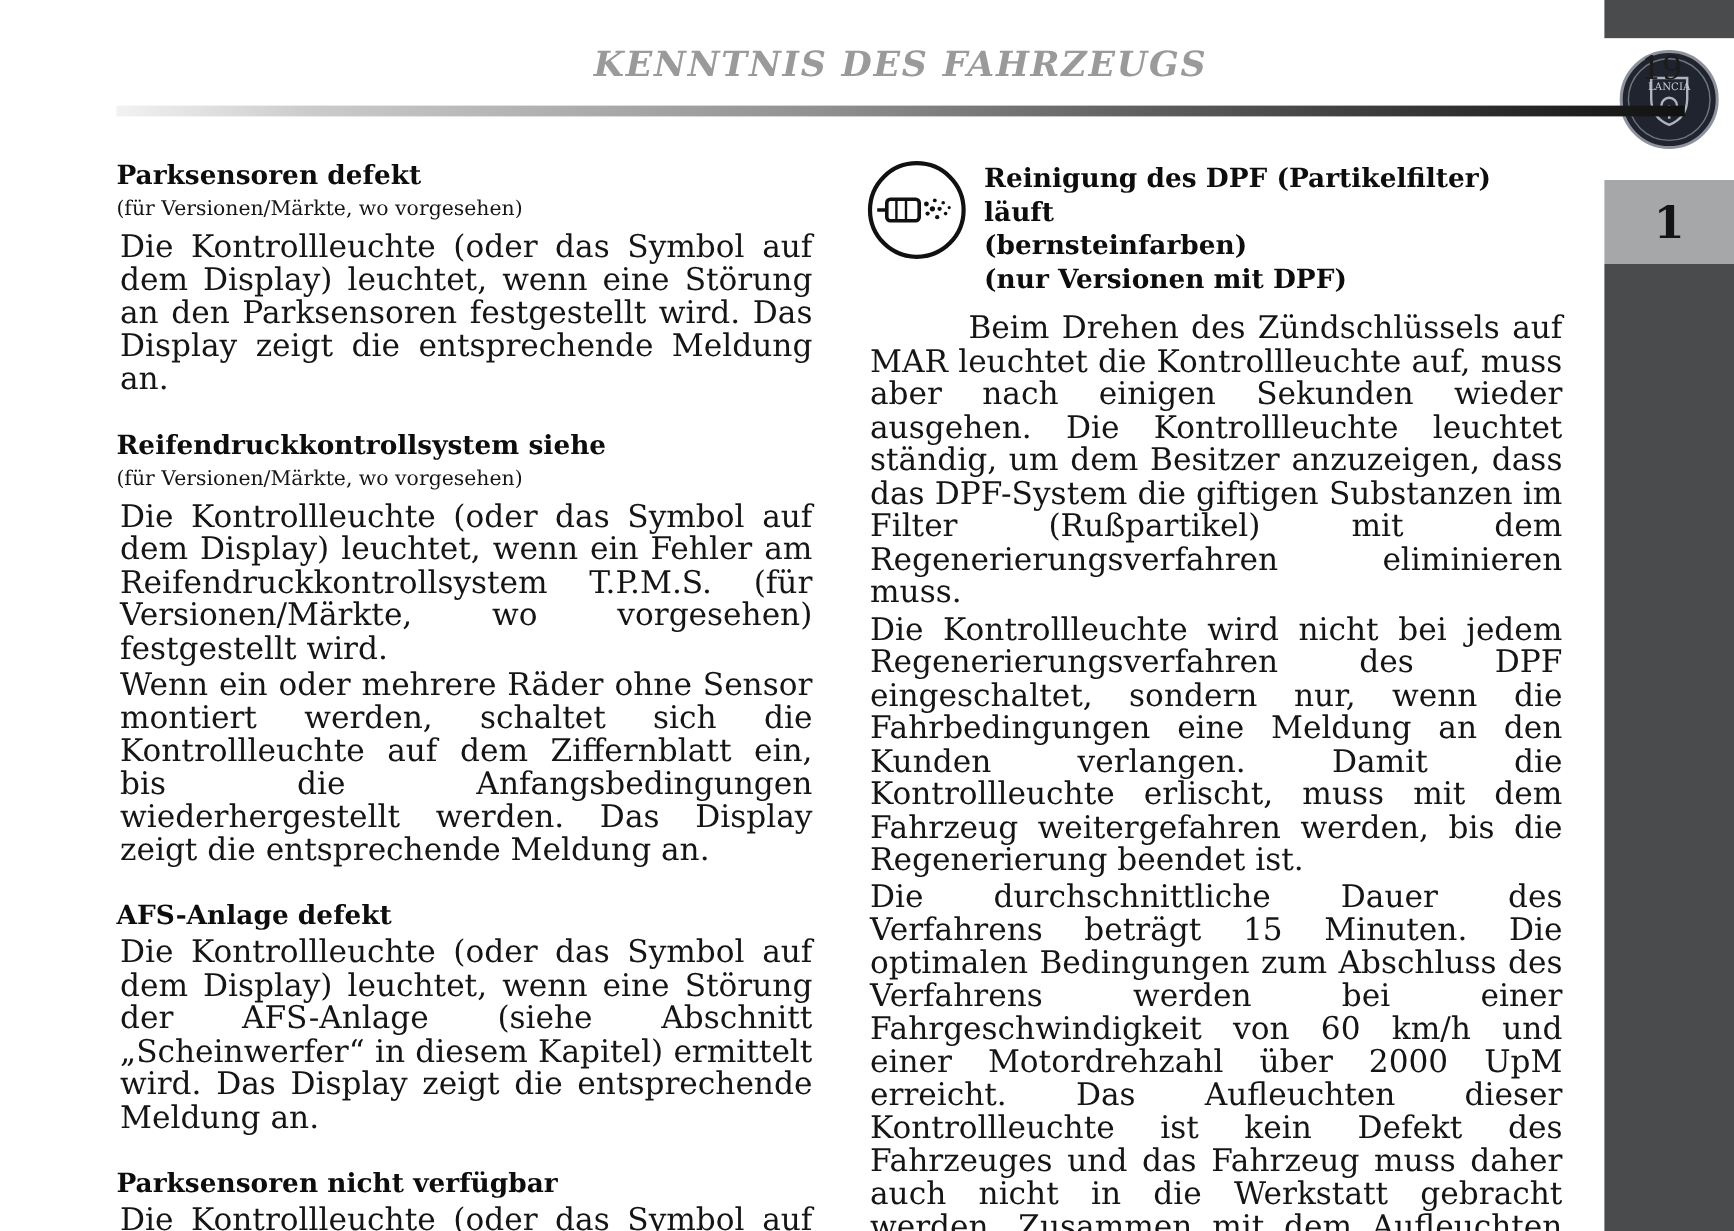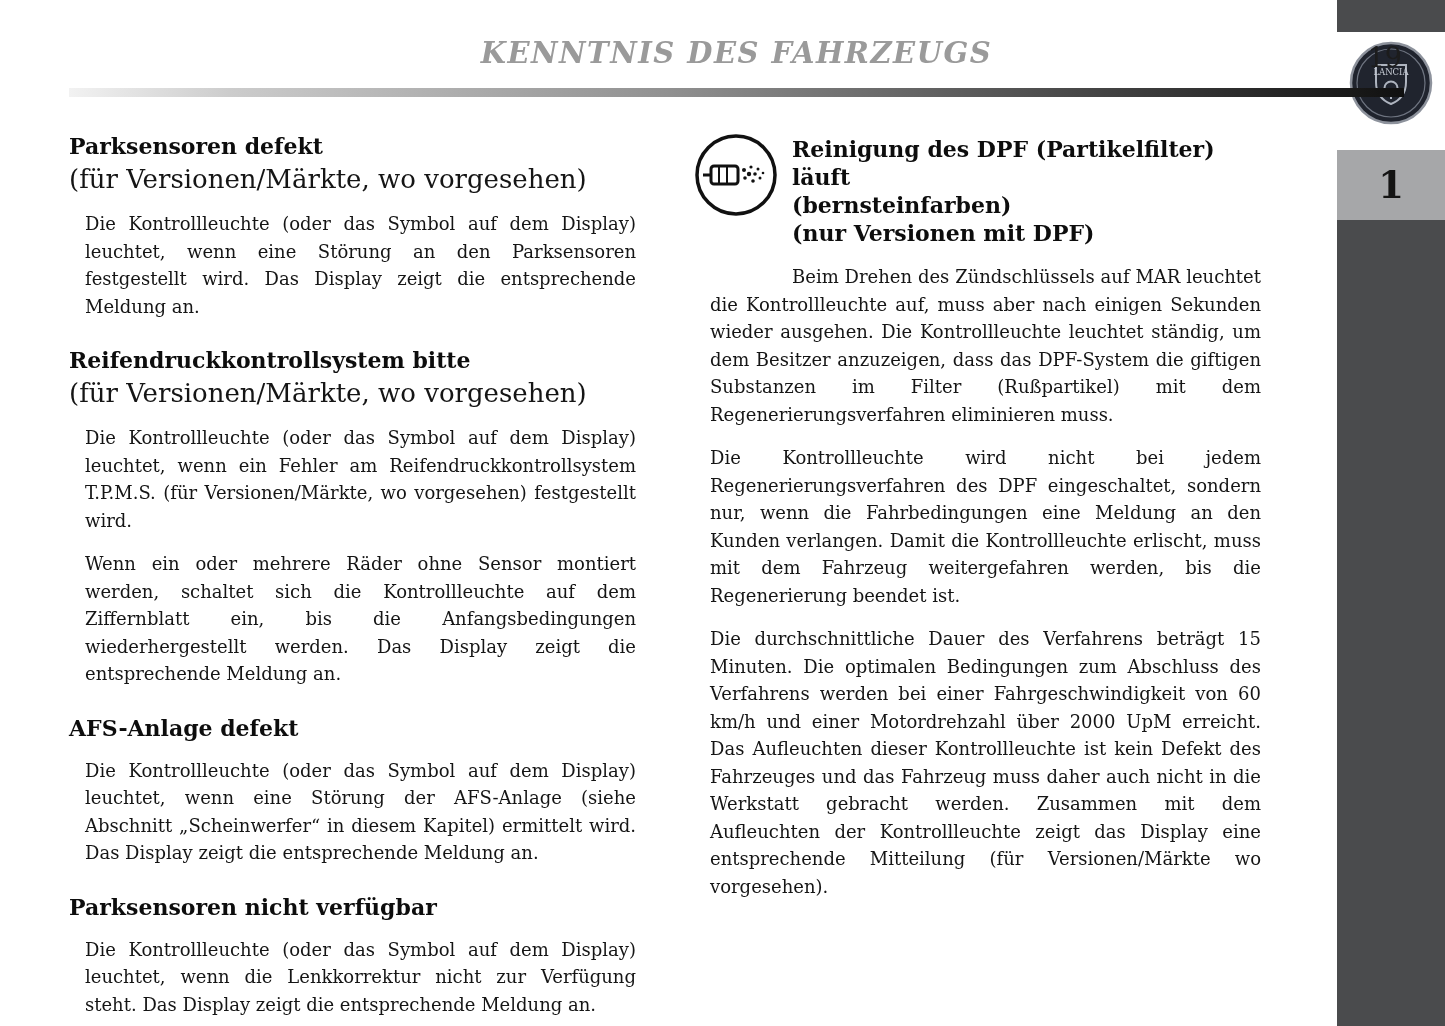--- a/index.html
+++ b/index.html
@@ -17,36 +17,36 @@
   .edge { position: absolute; top: 0; right: 0; width: 108px; height: 100%; display: flex; flex-direction: column; }
   .edge-top { height: 32px; background: #4a4b4d; }
   .logo-wrap { height: 102px; background: #ffffff; display: flex; align-items: center; justify-content: center; }
   .logo-wrap svg { width: 84px; height: 84px; }
   .tab-gap { height: 16px; background: #ffffff; }
   .chapter-tab { height: 70px; background: #a6a7a9; display: flex; align-items: center; justify-content: center;
                  font-size: 37px; font-weight: bold; color: #141414; }
   .edge-rest { flex: 1; background: #4a4b4d; }
 
   
-  .content { position: absolute; left: 0; top: 0; width: 1434px; height: 100%; padding: 36px 30px 0 69px; }
+  .content { position: absolute; left: 0; top: 0; width: 1434px; height: 100%; padding: 36px 30px 0 97px; }
 
   .page-header { position: relative; height: 48px; text-align: center; }
   .title { display: inline-block; margin: 0; font-size: 29px; font-style: italic; font-weight: bold;
            color: #9a9a9a; letter-spacing: 1.5px; }
   .pageno { position: absolute; right: 2px; top: 6px; font-size: 27px; color: #1c1c1c; }
   .rule { height: 9px; margin-top: 4px;
           background: linear-gradient(to right, #f2f2f2 0%, #cccccc 12%, #909090 45%, #3d3d3d 80%, #101010 100%); }
 
   .cols { display: flex; gap: 42px; margin-top: 36px; }
   .col { width: 583px; }
 
   .sec { margin-bottom: 27px; }
   .col h2 { font-size: 22px; margin: 0 0 5px; color: #0d0d0d; }
-  .sub { margin: 0 0 9px; font-size: 26px; }
-  p.body { margin: 16px; font-size: 18px; line-height: 27.5px; text-align: justify; }
+  .sub { margin: 0 0 9px; font-size: 17px; }
+  p.body { margin: 3px; font-size: 26px; line-height: 27.5px; text-align: justify; }
   .gap-top { margin-top: 27px; }
 
   .icon-heading { display: flex; gap: 14px; align-items: flex-start; margin-bottom: 14px; }
   .dpf-icon { width: 84px; height: 84px; flex: 0 0 auto; }
   .dpf-icon svg { width: 84px; height: 84px; }
   .icon-heading h2 { margin: 2px 0 0; line-height: 28px; }
   .icon-heading h2 span { display: block; }
   .firstindent { text-indent: 82px; }
 </style>
 </head>
@@ -85,21 +85,21 @@
 
       <section class="col">
 
         <div class="sec">
           <h2>Parksensoren defekt</h2>
           <p class="sub">(für Versionen/Märkte, wo vorgesehen)</p>
           <p class="body">Die Kontrollleuchte (oder das Symbol auf dem Display) leuchtet, wenn eine Störung an den Parksensoren festgestellt wird. Das Display zeigt die entsprechende Meldung an.</p>
         </div>
 
         <div class="sec">
-          <h2>Reifendruckkontrollsystem bitte</h2>
+          <h2>Reifendruckkontrollsystem siehe</h2>
           <p class="sub">(für Versionen/Märkte, wo vorgesehen)</p>
           <p class="body">Die Kontrollleuchte (oder das Symbol auf dem Display) leuchtet, wenn ein Fehler am Reifendruckkontrollsystem T.P.M.S. (für Versionen/Märkte, wo vorgesehen) festgestellt wird.</p>
           <p class="body">Wenn ein oder mehrere Räder ohne Sensor montiert werden, schaltet sich die Kontrollleuchte auf dem Ziffernblatt ein, bis die Anfangsbedingungen wiederhergestellt werden. Das Display zeigt die entsprechende Meldung an.</p>
         </div>
 
         <div class="sec">
           <h2>AFS-Anlage defekt</h2>
           <p class="body">Die Kontrollleuchte (oder das Symbol auf dem Display) leuchtet, wenn eine Störung der AFS-Anlage (siehe Abschnitt „Scheinwerfer“ in diesem Kapitel) ermittelt wird. Das Display zeigt die entsprechende Meldung an.</p>
         </div>
 

